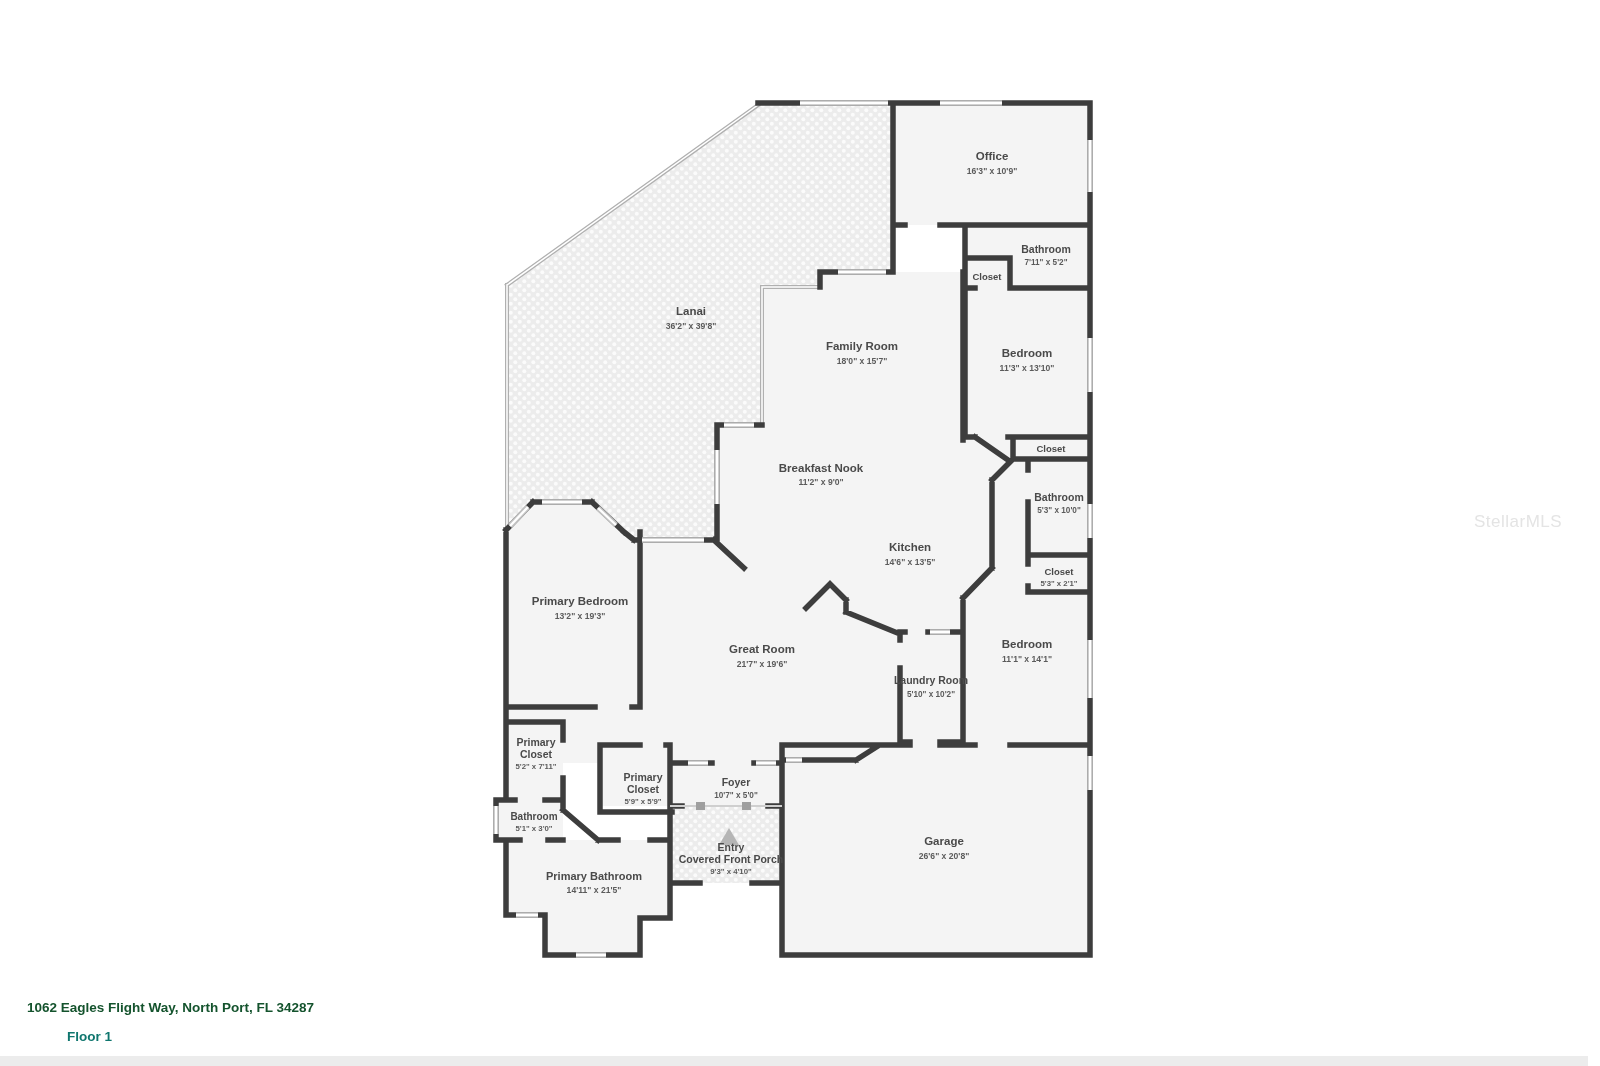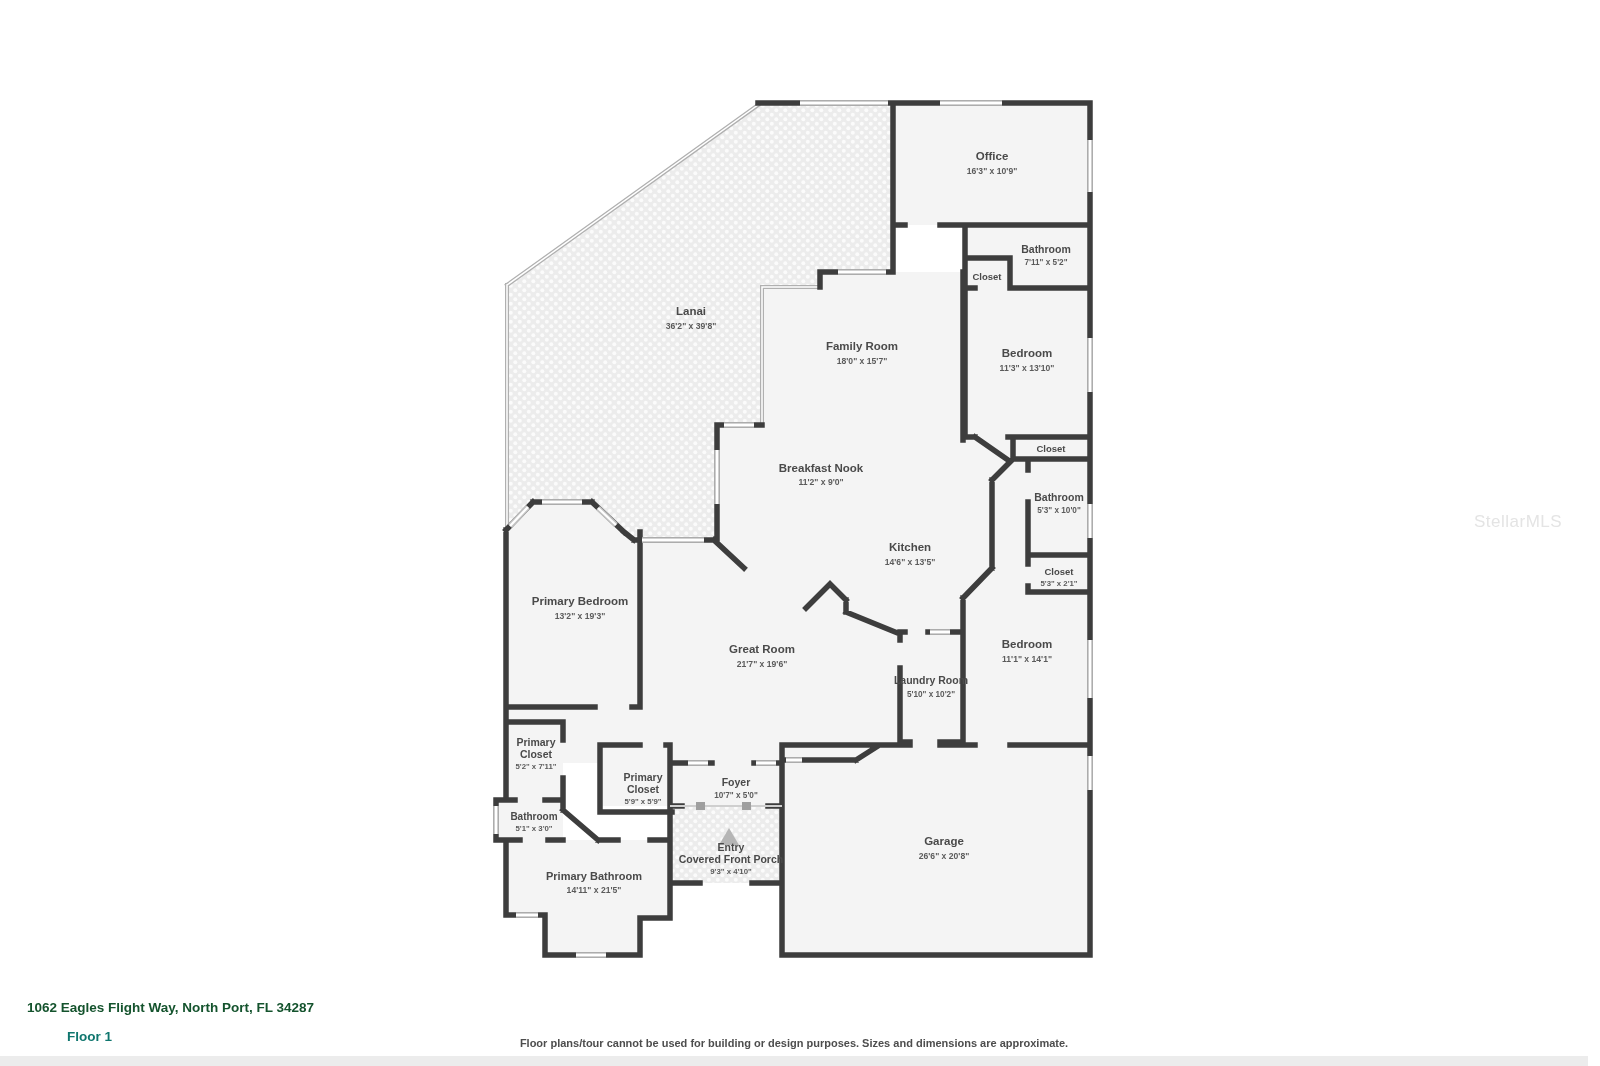--- a/index.html
+++ b/index.html
@@ -201,15 +201,14 @@
     <text class="room-dims" x="594" y="893" font-size="8.6">14'11" x 21'5"</text>
 
     <text class="room-name" x="944" y="845" font-size="11.5">Garage</text>
     <text class="room-dims" x="944" y="859" font-size="8.6">26'6" x 20'8"</text>
   </g>
 </svg>
 
   <div class="watermark">StellarMLS</div>
   <div class="footer-address">1062 Eagles Flight Way, North Port, FL 34287</div>
   <div class="footer-floor">Floor 1</div>
-  <div class="footer-disclaimer">Floor plans/tour cannot be used for building or design purposes. Sizes and dimensions are approximate.</div>
   <div class="bottom-strip"></div>
 </div>
 
 </body></html>

